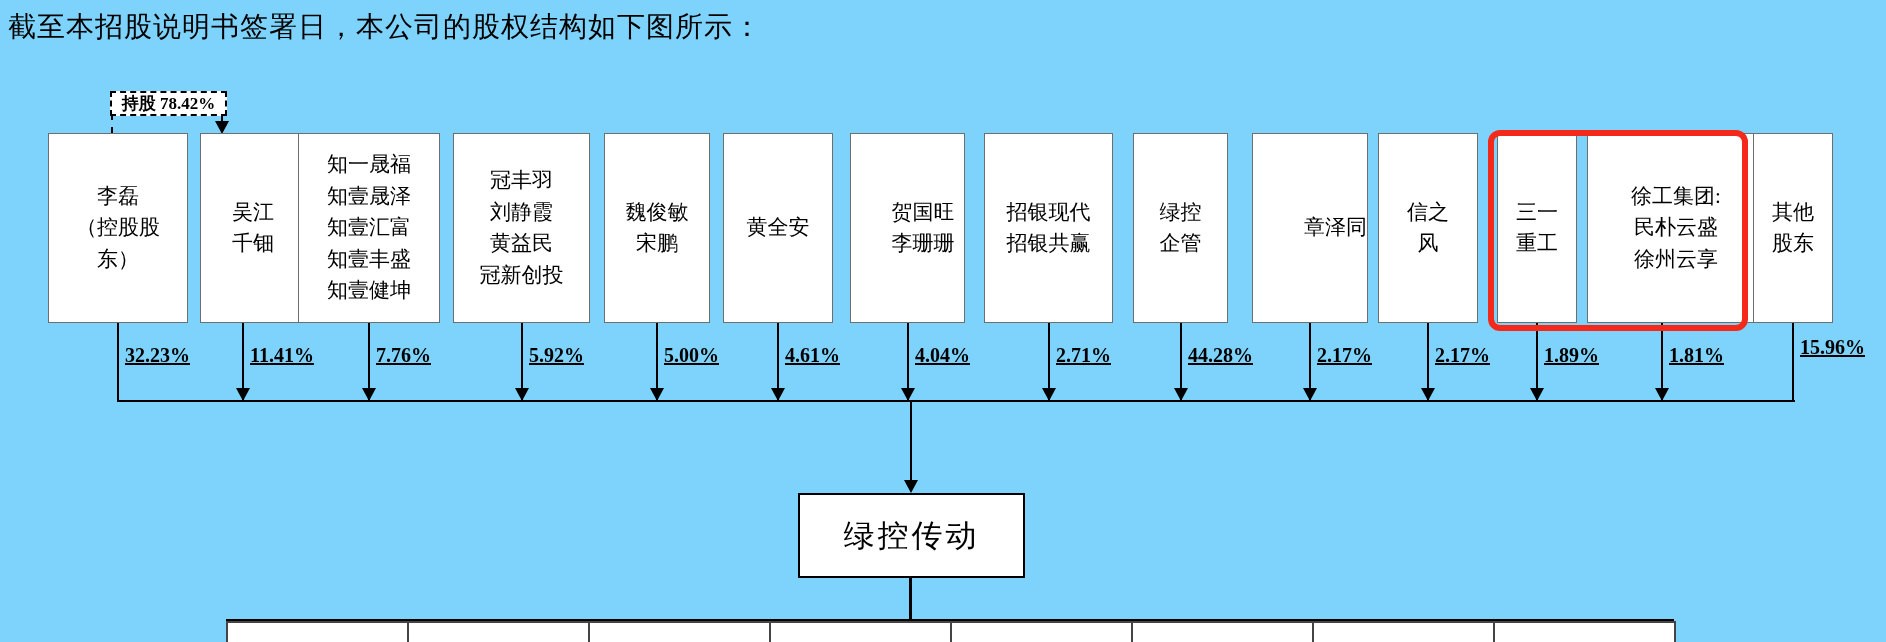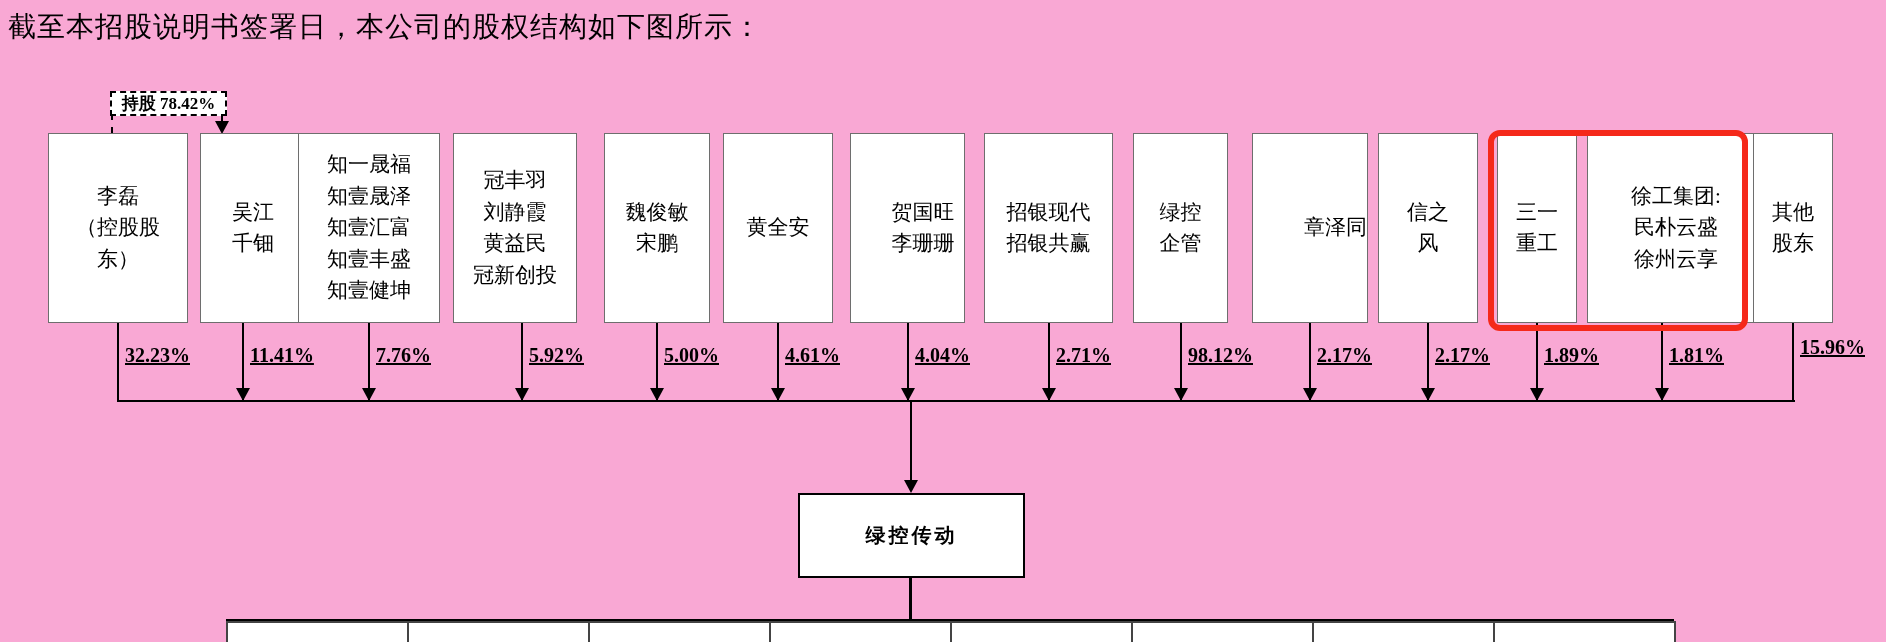--- a/index.html
+++ b/index.html
@@ -1,17 +1,17 @@
 <!DOCTYPE html>
 <html><head>
 <meta charset="utf-8">
 <style>
   html,body{margin:0;padding:0;background:#fff;}
   #stage{
-    position:relative;width:1886px;height:642px;background:#f9a8d4;
+    position:relative;width:1886px;height:642px;background:#7dd3fc;
     font-family:"Liberation Serif","DejaVu Serif",serif;overflow:hidden;
   }
   .heading{
     position:absolute;left:8px;top:8px;font-size:28px;color:#000;
     letter-spacing:1px;white-space:nowrap;
   }
   
   .sh-box{
     position:absolute;top:133px;height:190px;border:1px solid #6e6e6e;
     background:#fff;display:flex;align-items:center;justify-content:center;
@@ -42,21 +42,21 @@
     position:absolute;left:1488px;top:130px;width:260px;height:201px;
     border:6px solid #f5291a;border-radius:12px;box-sizing:border-box;
     background:transparent;z-index:2;pointer-events:none;
   }
   
   .company-box{
     position:absolute;left:798px;top:493px;width:227px;height:85px;
     border:2.5px solid #000;box-sizing:border-box;display:flex;
     align-items:center;justify-content:center;background:#fff;
   }
-  .company-name{font-size:20px;font-weight:700;letter-spacing:3px;}
+  .company-name{font-size:31px;font-weight:400;letter-spacing:3px;}
   
   .sub-box{
     position:absolute;top:621px;height:40px;border:2px solid #444;
     box-sizing:border-box;background:#fff;
   }
 </style>
 </head>
 <body>
 
 <div id="stage">
@@ -82,21 +82,21 @@
       <span class="sh-name">吴江
 千钿</span>
     </div>
       <div class="sh-box" style="left: 298px; width: 142px; text-align: right;">
       <span class="sh-name">知一晟福
 知壹晟泽
 知壹汇富
 知壹丰盛
 知壹健坤</span>
     </div>
-      <div class="sh-box" style="left: 453px; width: 124px;">
+      <div class="sh-box" style="left: 453px; width: 137px;">
       <span class="sh-name">冠丰羽
 刘静霞
 黄益民
 冠新创投</span>
     </div>
       <div class="sh-box" style="left: 604px; width: 106px;">
       <span class="sh-name">魏俊敏
 宋鹏</span>
     </div>
       <div class="sh-box" style="left: 723px; width: 110px;">
@@ -154,21 +154,21 @@
       <div class="arrow-down" style="left: 771px; top: 388px;"></div>
       <div class="pct" style="left: 785px; top: 344px;">4.61%</div>
       <div class="vline" style="left: 907px; top: 323px; height: 79px;"></div>
       <div class="arrow-down" style="left: 901px; top: 388px;"></div>
       <div class="pct" style="left: 915px; top: 344px;">4.04%</div>
       <div class="vline" style="left: 1048px; top: 323px; height: 79px;"></div>
       <div class="arrow-down" style="left: 1042px; top: 388px;"></div>
       <div class="pct" style="left: 1056px; top: 344px;">2.71%</div>
       <div class="vline" style="left: 1180px; top: 323px; height: 79px;"></div>
       <div class="arrow-down" style="left: 1174px; top: 388px;"></div>
-      <div class="pct" style="left: 1188px; top: 344px;">98.12%</div>
+      <div class="pct" style="left: 1188px; top: 344px;">44.28%</div>
       <div class="vline" style="left: 1309px; top: 323px; height: 79px;"></div>
       <div class="arrow-down" style="left: 1303px; top: 388px;"></div>
       <div class="pct" style="left: 1317px; top: 344px;">2.17%</div>
       <div class="vline" style="left: 1427px; top: 323px; height: 79px;"></div>
       <div class="arrow-down" style="left: 1421px; top: 388px;"></div>
       <div class="pct" style="left: 1435px; top: 344px;">2.17%</div>
       <div class="vline" style="left: 1536px; top: 323px; height: 79px;"></div>
       <div class="arrow-down" style="left: 1530px; top: 388px;"></div>
       <div class="pct" style="left: 1544px; top: 344px;">1.89%</div>
       <div class="vline" style="left: 1661px; top: 323px; height: 79px;"></div>

